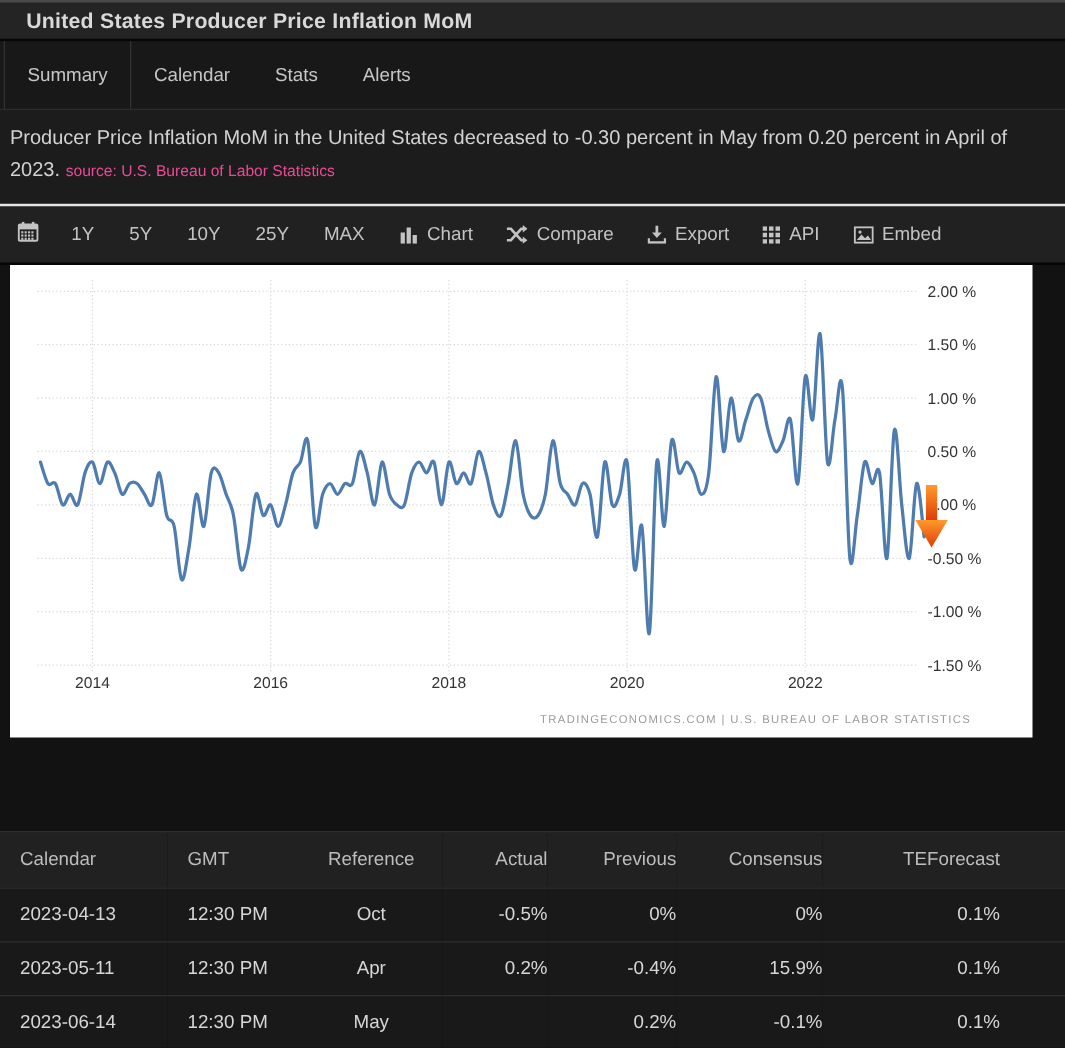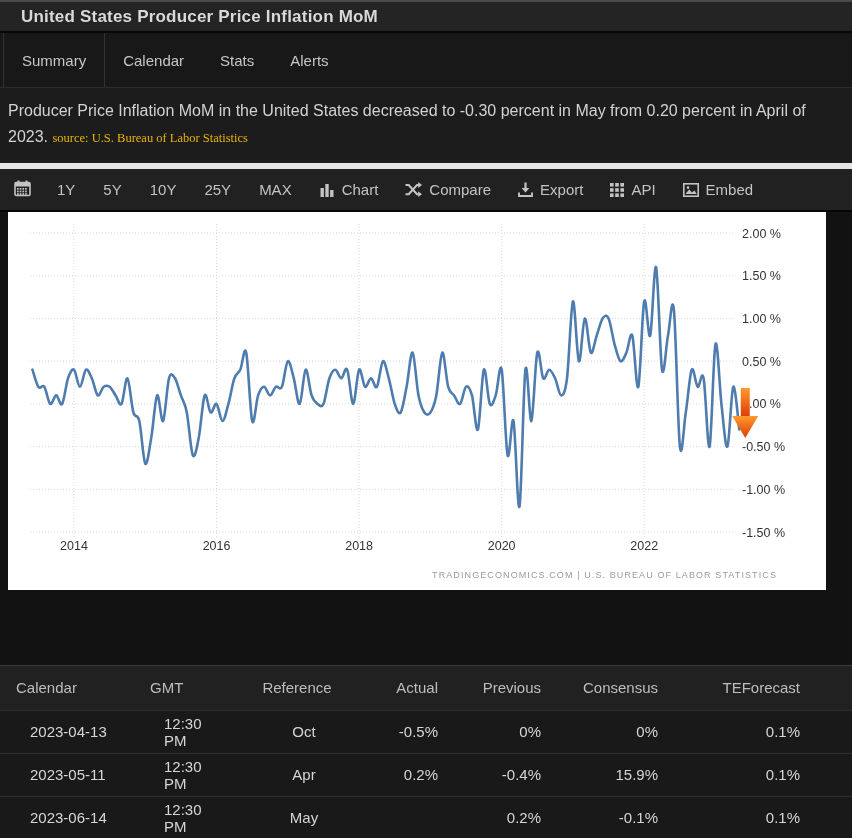--- a/index.html
+++ b/index.html
@@ -15,44 +15,44 @@
   .tabs { height:55px; background:#181818; border-bottom:1px solid #2c2c2c;
     display:flex; align-items:stretch; }
   .tab { display:flex; align-items:center; padding:0 18px; font-size:15px;
     color:#c6c6c6; cursor:pointer; }
   .tab.active { margin-left:3px; border-left:1px solid #323232; border-right:1px solid #323232; }
   .tab .caret { margin-left:7px; font-size:11px; color:#c6c6c6; }
 
   
   .desc { height:75px; background:#1c1c1c; padding:10px 10px 0 8px;
     font-size:16px; line-height:26px; color:#d2d2d2; }
-  .desc .src { font-size:12.5px; color:#eab308;font-family:Liberation Serif, serif; }
+  .desc .src { font-size:12.5px; color:#ec4899; }
 
   
   .chart-wrap { background:#121212; padding-bottom:75px; }
-  .toolbar { height:49px; background:#212121; border-top:6px solid #e5e5e5;
+  .toolbar { height:49px; background:#212121; border-top:2px solid #e5e5e5;
     border-bottom:2px solid #060606; display:flex; align-items:center;
     padding-left:14px; color:#c3c3c3; font-size:15px; }
   .toolbar .tb-item { display:flex; align-items:center; margin-right:27px; cursor:pointer; }
   .toolbar .tb-item .ico { display:flex; margin-right:7px; }
   .toolbar .range { margin-right:28px; cursor:pointer; }
   .toolbar .range.first { margin-left:26px; }
   .toolbar svg { fill:#c3c3c3; stroke:none; }
   .panel { width:818px; height:378px; margin-left:8px; background:#ffffff; }
   .panel svg { display:block; }
 
   
   .cal-table { border-top:1px solid #3a3a3a; }
   table { width:852px; border-collapse:collapse; table-layout:fixed; font-size:15px; }
   col.c1{width:134px} col.c2{width:90px} col.c3{width:130px} col.c4{width:84px}
   col.c5{width:103px} col.c6{width:117px} col.c7{width:142px} col.c8{width:52px}
   thead th { height:44px; background:#212121; color:#bdbdbd; font-weight:normal;
     padding-left:16px; text-align:left; }
   tbody td { height:43px; background:#191919; color:#d6d6d6;
-    border-top:1px solid #2e2e2e; padding-left:30px; text-align:left; }
+    border-top:1px solid #2e2e2e; padding-left:16px; text-align:left; }
   th.cen, td.cen { text-align:center; }
   th.rgt, td.rgt { text-align:right; padding-left:0; }
 </style>
 </head>
 <body>
 
 <div class="titlebar">
   <h1>United States Producer Price Inflation MoM</h1>
 </div>
 

